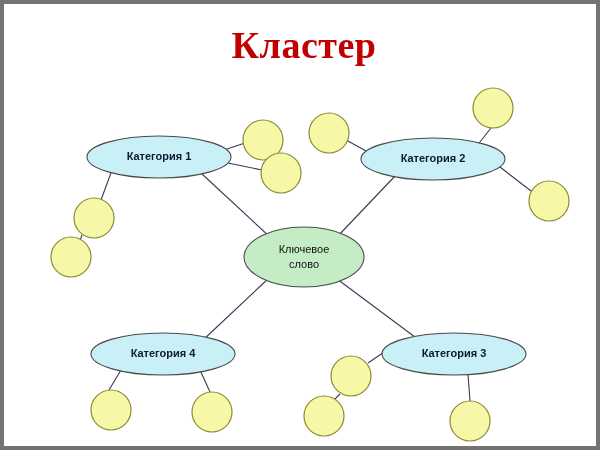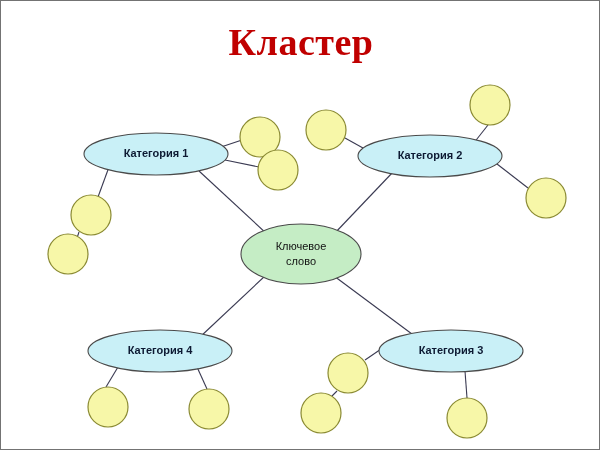--- a/index.html
+++ b/index.html
@@ -8,21 +8,21 @@
     background: #ffffff;
   }
   body {
     font-family: "Liberation Sans", sans-serif;
   }
   #slide {
     position: relative;
     width: 600px;
     height: 450px;
     background: #ffffff;
-    border: 1px solid #737373;
+    border: 4px solid #737373;
     box-sizing: border-box;
     overflow: hidden;
   }
   #title {
     position: absolute;
     left: 0;
     top: 22px;
     width: 600px;
     text-align: center;
     font-family: "Liberation Serif", serif;

